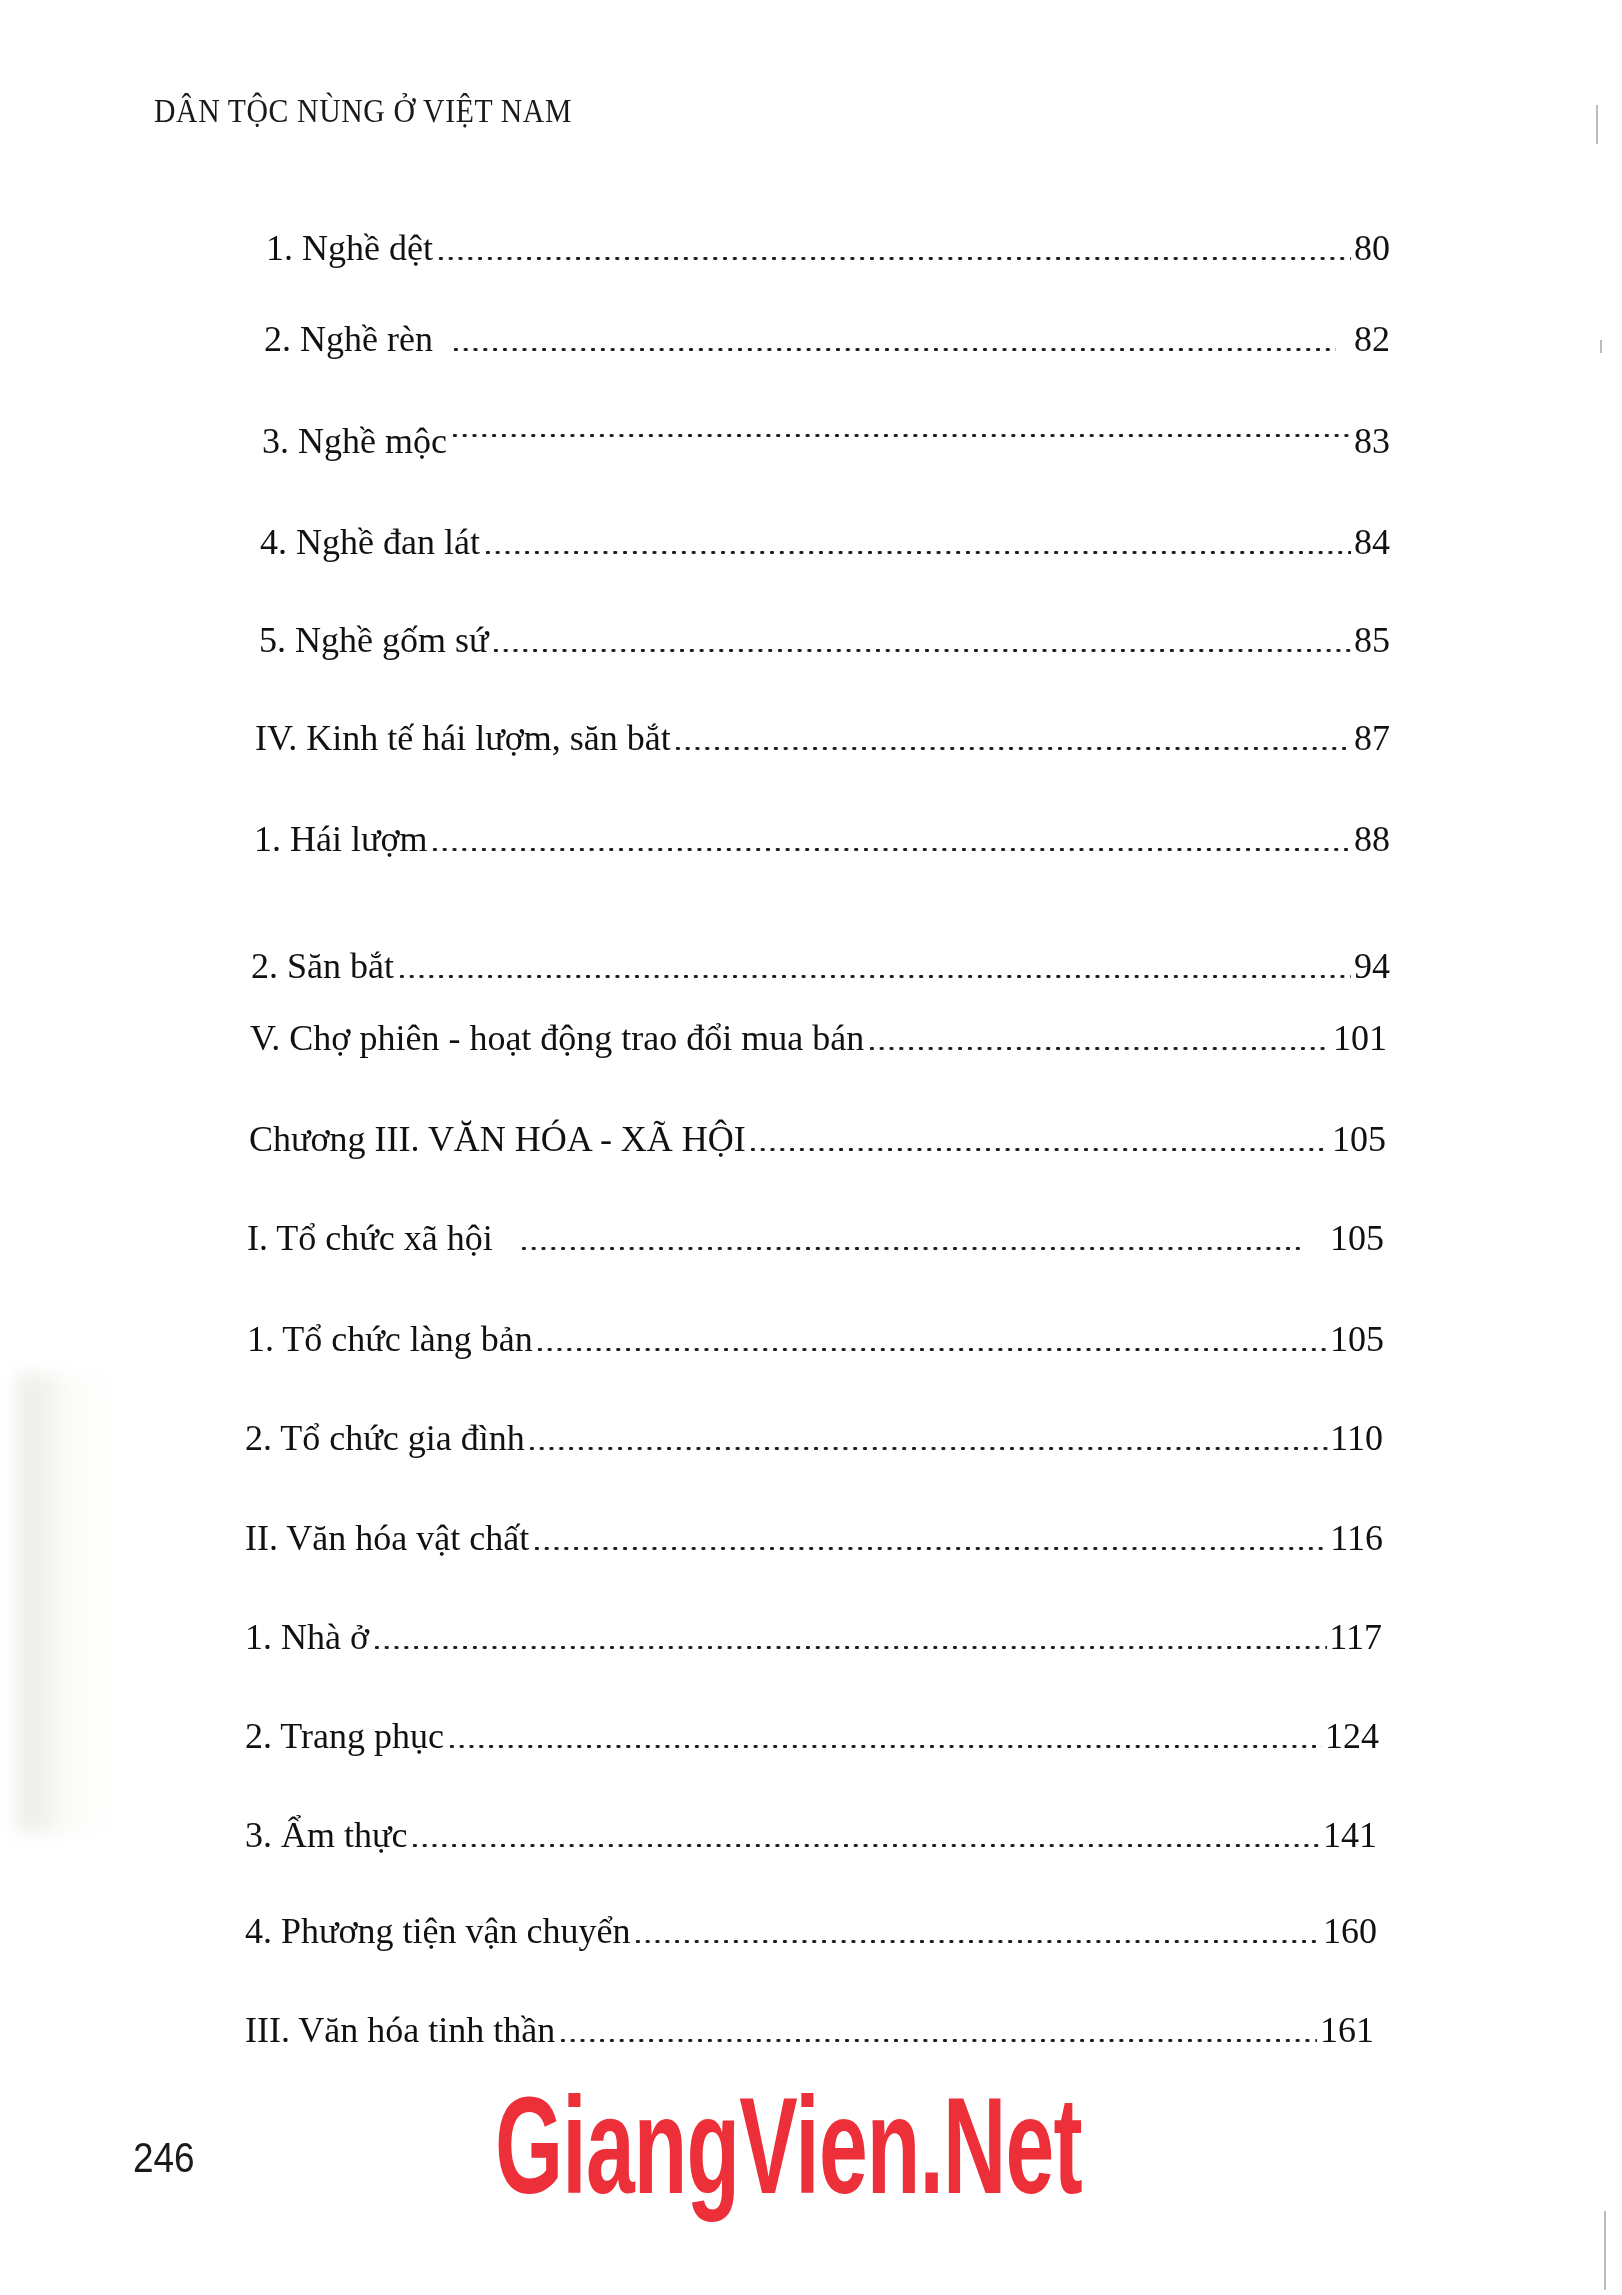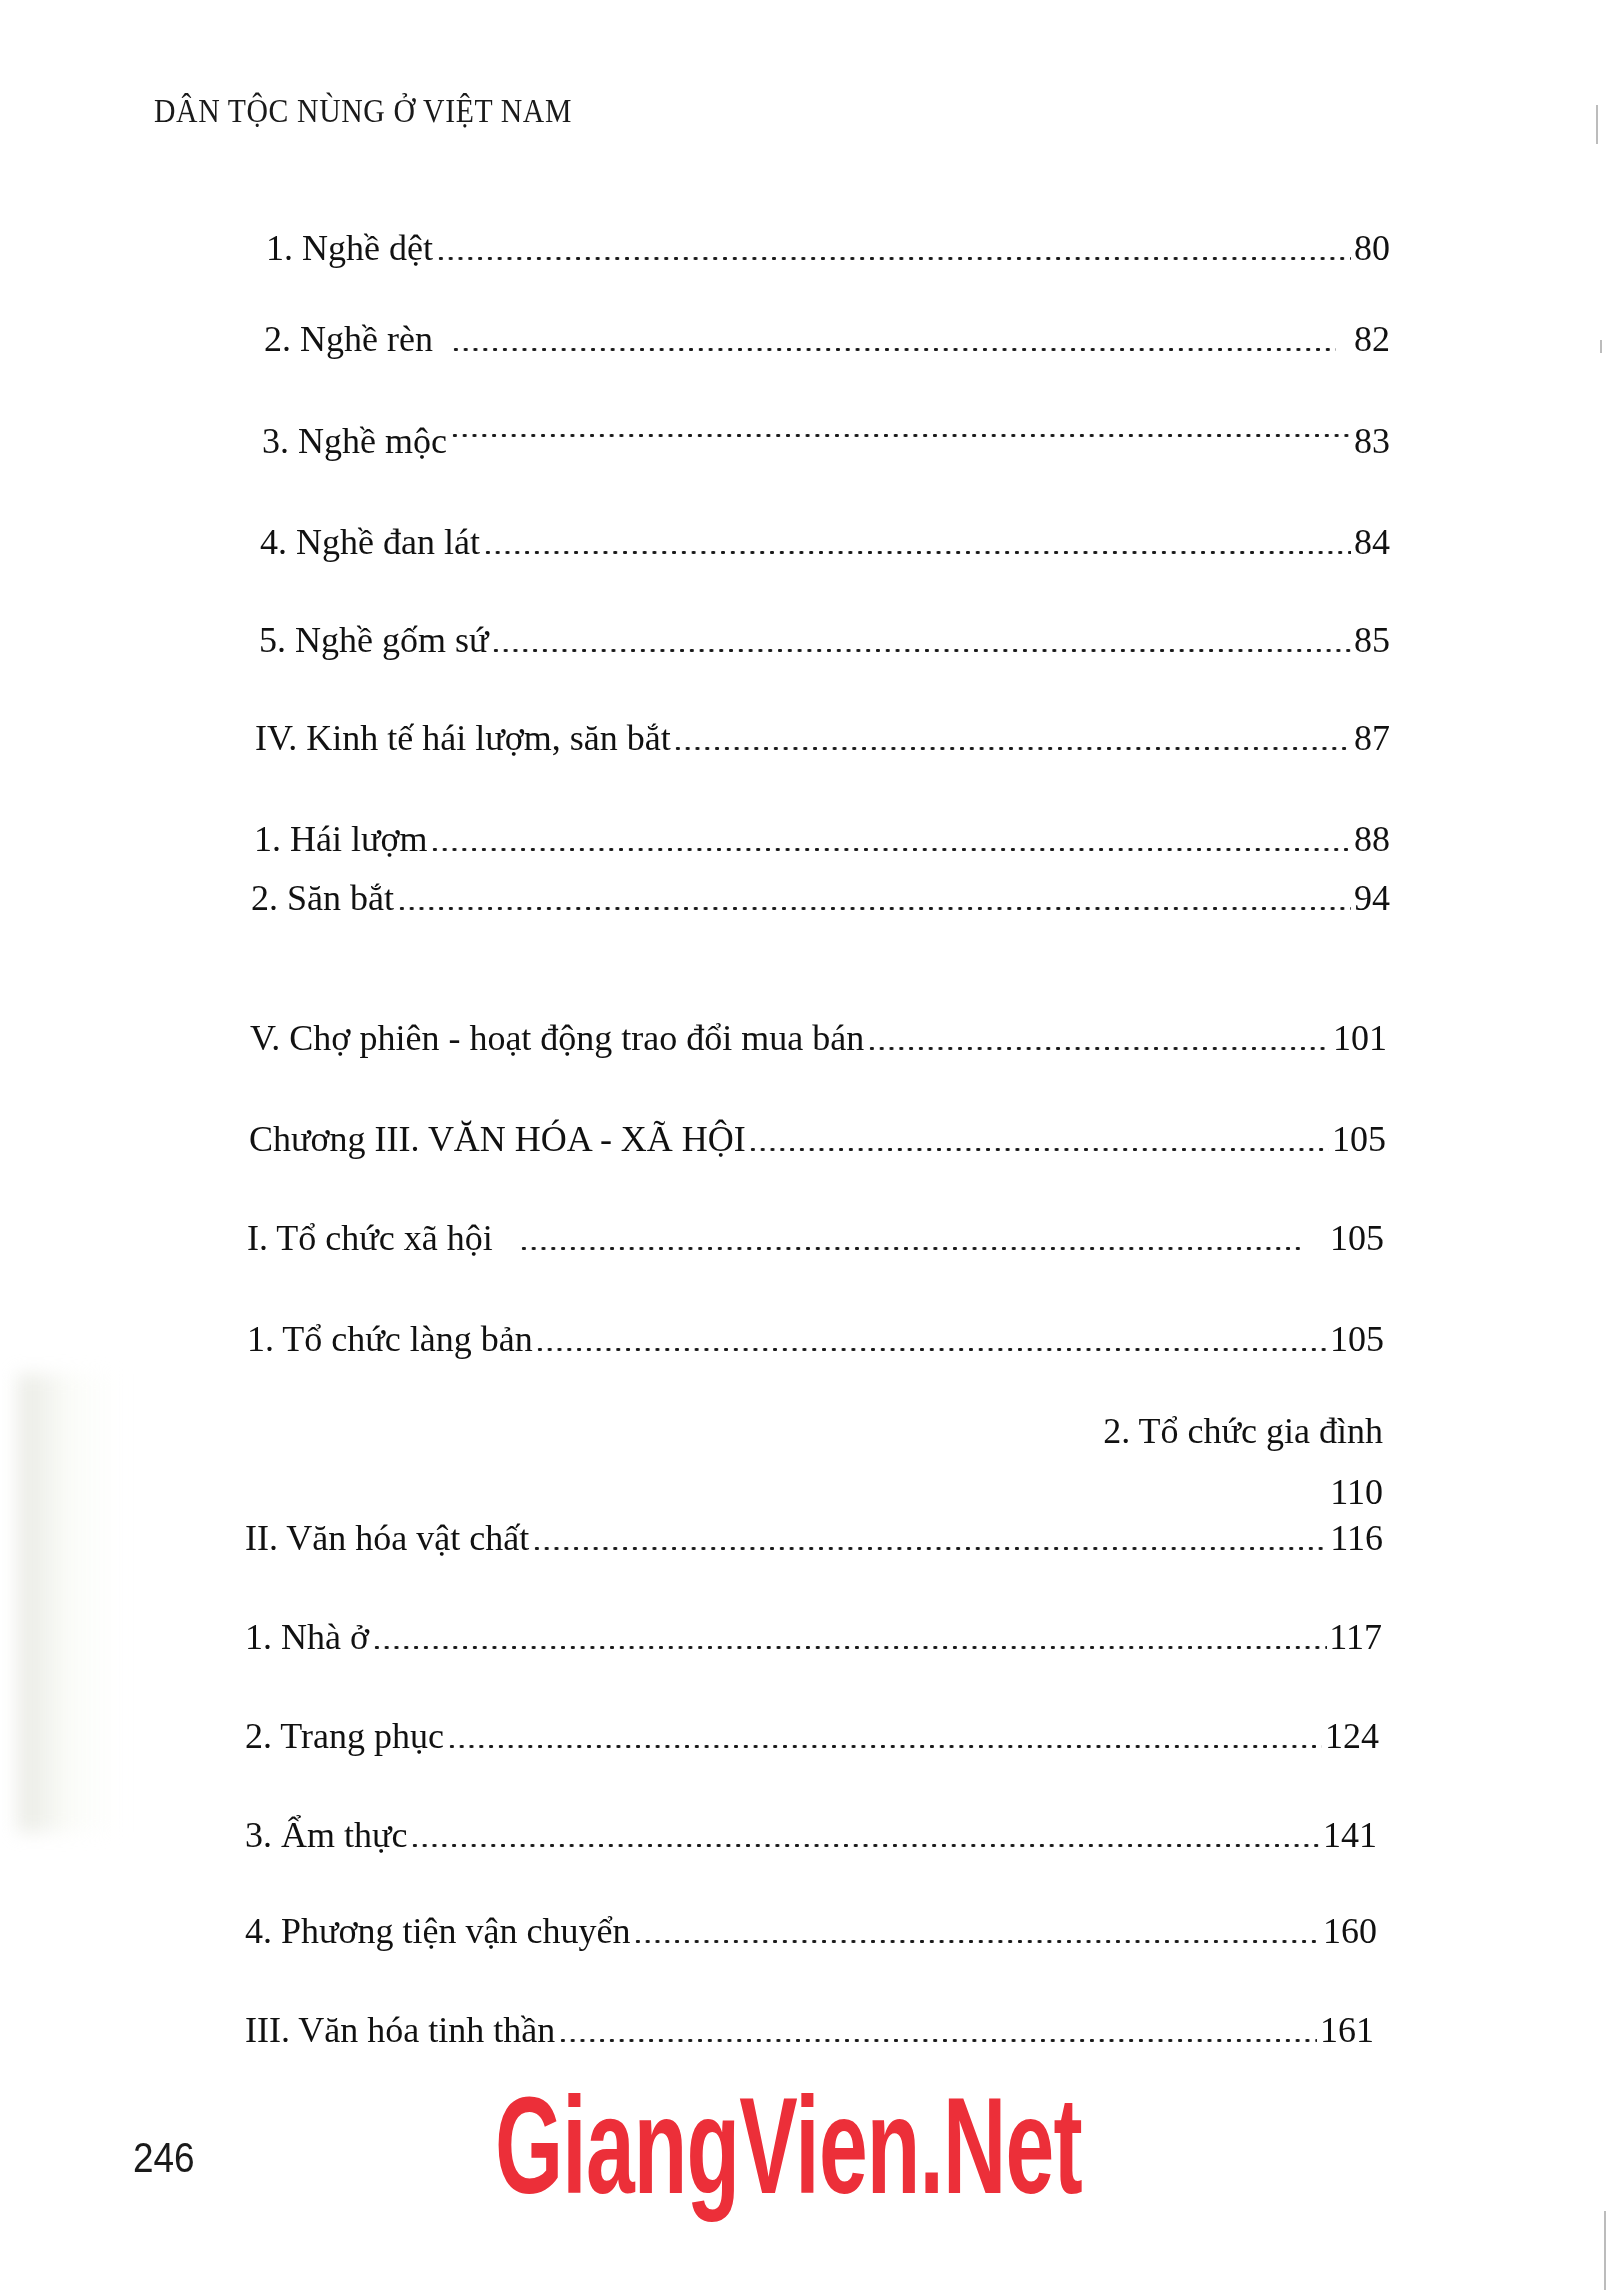--- a/index.html
+++ b/index.html
@@ -86,21 +86,21 @@
     <div class="toc-row" style="top: 705px; left: 255px; width: 1135px;">
       <span class="toc-title">IV. Kinh tế hái lượm, săn bắt</span>
       <span class="toc-leader"></span>
       <span class="toc-page">87</span>
     </div>
     <div class="toc-row" style="top: 806px; left: 254px; width: 1136px;">
       <span class="toc-title">1. Hái lượm</span>
       <span class="toc-leader"></span>
       <span class="toc-page">88</span>
     </div>
-    <div class="toc-row" style="top: 865px; left: 251px; width: 1139px;">
+    <div class="toc-row" style="top: 933px; left: 251px; width: 1139px;">
       <span class="toc-title">2. Săn bắt</span>
       <span class="toc-leader"></span>
       <span class="toc-page">94</span>
     </div>
     <div class="toc-row" style="top: 1005px; left: 250px; width: 1137px;">
       <span class="toc-title">V. Chợ phiên - hoạt động trao đổi mua bán</span>
       <span class="toc-leader"></span>
       <span class="toc-page">101</span>
     </div>
     <div class="toc-row" style="top: 1106px; left: 249px; width: 1137px;">
@@ -111,21 +111,21 @@
     <div class="toc-row" style="top: 1205px; left: 247px; width: 1137px; gap: 24px;">
       <span class="toc-title">I. Tổ chức xã hội</span>
       <span class="toc-leader"></span>
       <span class="toc-page">105</span>
     </div>
     <div class="toc-row" style="top: 1306px; left: 247px; width: 1137px;">
       <span class="toc-title">1. Tổ chức làng bản</span>
       <span class="toc-leader"></span>
       <span class="toc-page">105</span>
     </div>
-    <div class="toc-row" style="top: 1405px; left: 245px; width: 1138px; flex-direction: column;">
+    <div class="toc-row" style="top: 1405px; left: 245px; width: 1138px;">
       <span class="toc-title">2. Tổ chức gia đình</span>
       <span class="toc-leader"></span>
       <span class="toc-page">110</span>
     </div>
     <div class="toc-row" style="top: 1505px; left: 245px; width: 1138px;">
       <span class="toc-title">II. Văn hóa vật chất</span>
       <span class="toc-leader"></span>
       <span class="toc-page">116</span>
     </div>
     <div class="toc-row" style="top: 1604px; left: 245px; width: 1137px;">

